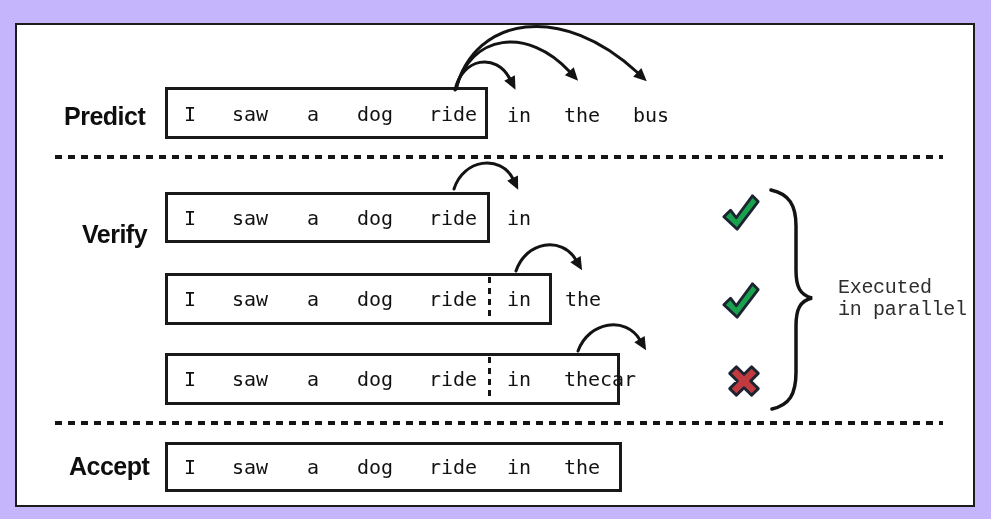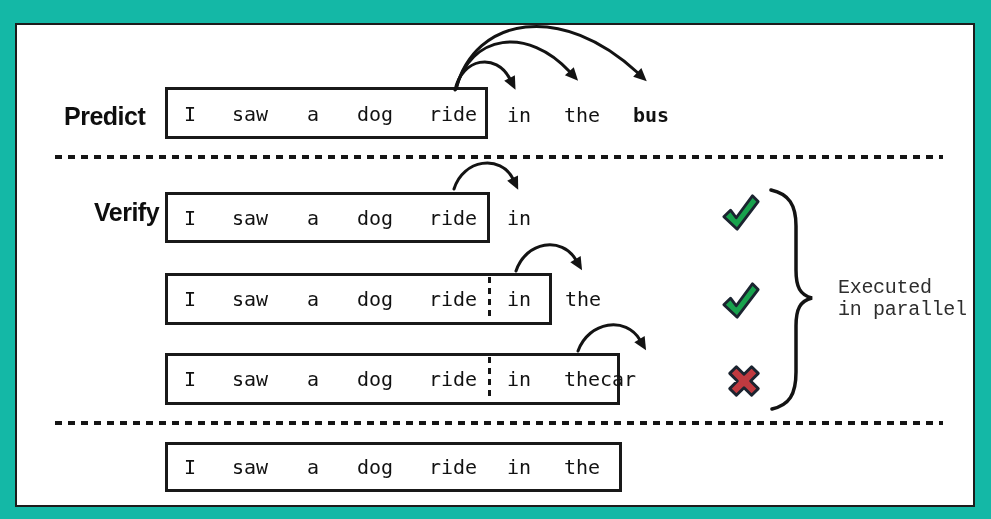--- a/index.html
+++ b/index.html
@@ -1,17 +1,17 @@
 <!DOCTYPE html>
 <html><head>
 <meta charset="utf-8">
 <style>
   html,body { margin:0; padding:0; background:#ffffff; }
   .page {
-    position:relative; width:991px; height:519px; background:#14b8a6;
+    position:relative; width:991px; height:519px; background:#c4b5fd;
     font-family:"Liberation Sans", sans-serif; overflow:hidden;
   }
   .frame {
     position:absolute; left:15px; top:23px; width:956px; height:480px;
     border:2px solid #1c1c1c; background:#ffffff;
   }
   .seq-box {
     position:absolute; border:3px solid #191919; background:#ffffff;
     box-sizing:border-box; z-index:2;
   }
@@ -48,25 +48,25 @@
 
   <div class="row-label" style="left:64px; top:103px;">Predict</div>
   <div class="seq-box" style="left:165px; top:87px; width:323px; height:52px;"></div>
   <span class="w" style="left:190px; top:114px;">I</span>
   <span class="w" style="left:250px; top:114px;">saw</span>
   <span class="w" style="left:313px; top:114px;">a</span>
   <span class="w" style="left:375px; top:114px;">dog</span>
   <span class="w" style="left:453px; top:114px;">ride</span>
   <span class="w" style="left:519px; top:115px;">in</span>
   <span class="w" style="left:582px; top:115px;">the</span>
-  <span class="w" style="left:651px; top:115px;font-weight:bold;">bus</span>
+  <span class="w" style="left:651px; top:115px;">bus</span>
 
   <div class="sep" style="top:155px;"></div>
 
-  <div class="row-label" style="left:82px; top:199px;margin-left:12px;">Verify</div>
+  <div class="row-label" style="left:82px; top:221px;">Verify</div>
 
   <div class="seq-box" style="left:165px; top:192px; width:325px; height:51px;"></div>
   <span class="w" style="left:190px; top:218px;">I</span>
   <span class="w" style="left:250px; top:218px;">saw</span>
   <span class="w" style="left:313px; top:218px;">a</span>
   <span class="w" style="left:375px; top:218px;">dog</span>
   <span class="w" style="left:453px; top:218px;">ride</span>
   <span class="w" style="left:519px; top:218px;">in</span>
 
   <div class="seq-box" style="left:165px; top:273px; width:387px; height:52px;"></div>
@@ -100,20 +100,21 @@
     <path d="M6,13 L13,6 L21,14 L29,6 L36,13 L28,21 L36,29 L29,36 L21,28 L13,36 L6,29 L14,21 Z" stroke="#1b2430" stroke-width="3" stroke-linejoin="round" fill="#c03a40"></path>
   </svg>
 
   <div class="annot">
     <div>Executed</div>
     <div>in parallel</div>
   </div>
 
   <div class="sep" style="top:421px;"></div>
 
+  <div class="row-label" style="left:69px; top:453px;">Accept</div>
   <div class="seq-box" style="left:165px; top:442px; width:457px; height:50px;"></div>
   <span class="w" style="left:190px; top:467px;">I</span>
   <span class="w" style="left:250px; top:467px;">saw</span>
   <span class="w" style="left:313px; top:467px;">a</span>
   <span class="w" style="left:375px; top:467px;">dog</span>
   <span class="w" style="left:453px; top:467px;">ride</span>
   <span class="w" style="left:519px; top:467px;">in</span>
   <span class="w" style="left:582px; top:467px;">the</span>
 
   <svg class="overlay" width="991" height="519" viewBox="0 0 991 519">

